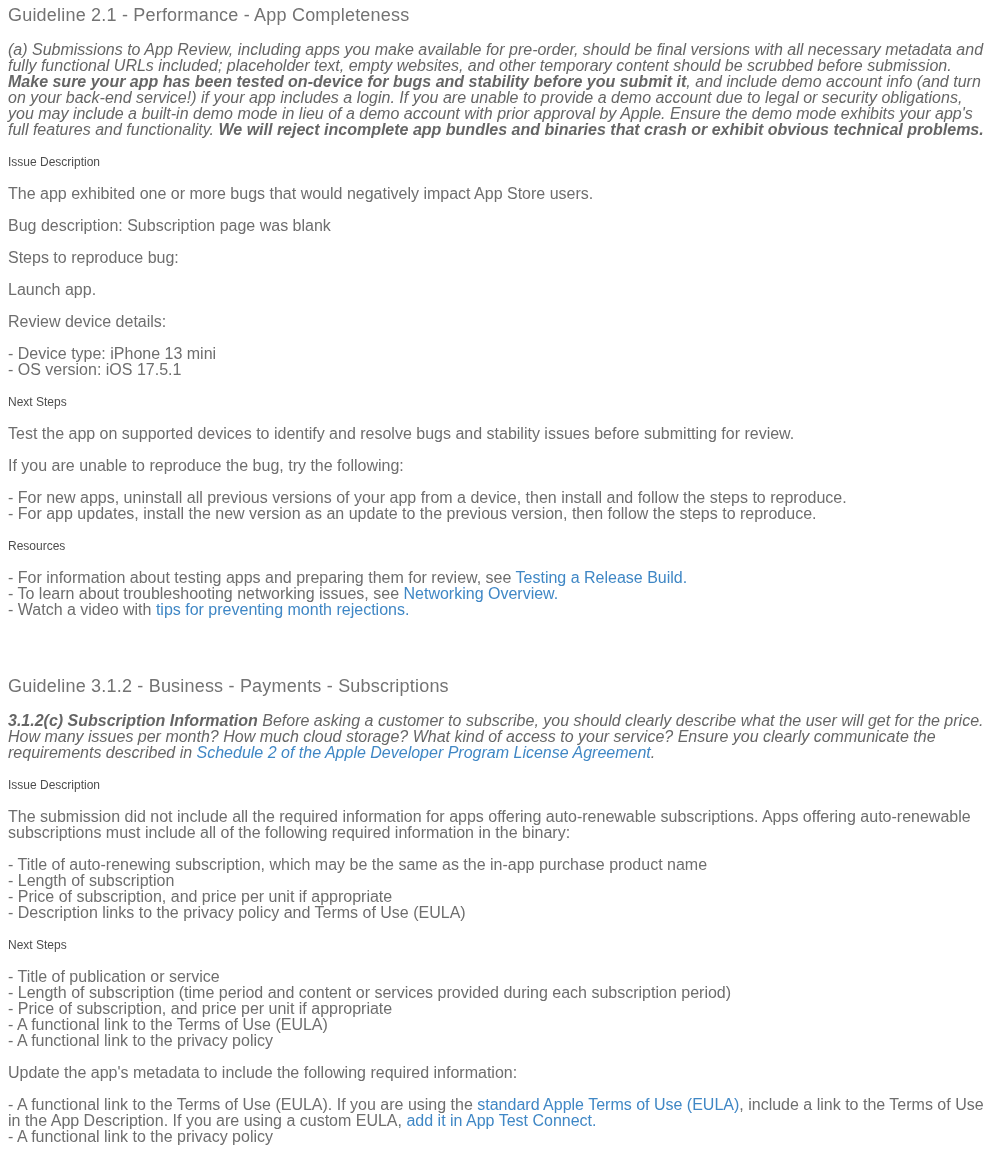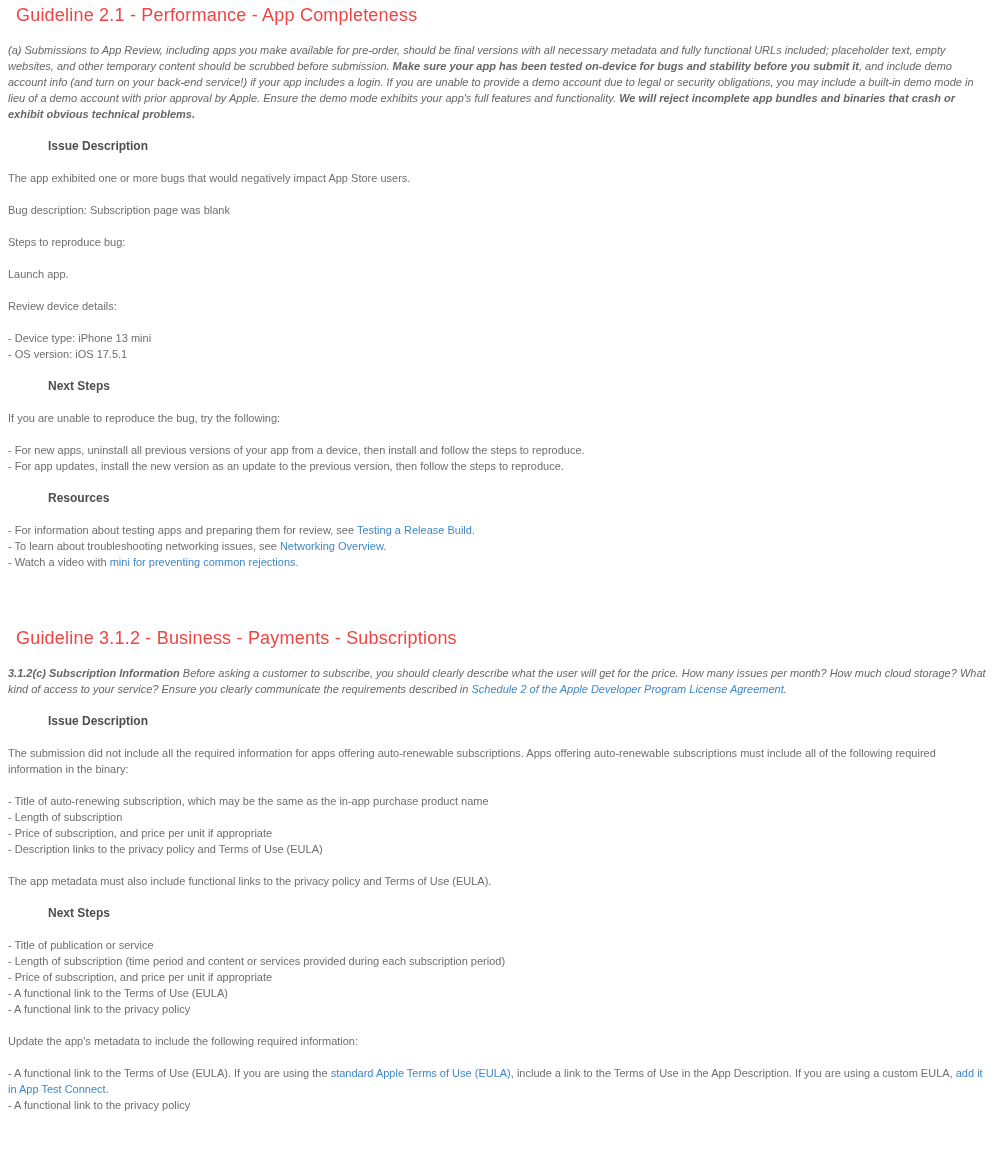--- a/index.html
+++ b/index.html
@@ -11,40 +11,39 @@
   .doc{
     width:1000px;
     box-sizing:border-box;
     padding:5px 10px 14px 8px;
   }
   section.guideline{margin:0;}
   section.guideline + section.guideline{margin-top:58px;}
   h2.guideline-title{
     font-size:18px;
     font-weight:400;
-    color:#ef4444;
-    margin:0 0 4px 8px;
+    color:#737373;
+    margin:0 0 4px 0;
     letter-spacing:.2px;
   }
   p{
-    font-size:11px;
+    font-size:16px;
     line-height:16px;
     margin:16px 0;
     color:#6e6e6e;
   }
   p.lead{
     font-style:italic;
     color:#666666;
   }
   p.lead strong{font-weight:700;}
   p.sub{
-    font-weight:700;
+    font-weight:400;
     color:#4d4d4d;
     font-size:12px;
-    margin-left:40px;
   }
   a.doc-link{
     color:#3f87c5;
     text-decoration:none;
     cursor:pointer;
   }
 </style>
 </head>
 <body>
 
@@ -53,30 +52,30 @@
       <h2 class="guideline-title">Guideline 2.1 - Performance - App Completeness</h2>
       <p class="lead"><span>(a) Submissions to App Review, including apps you make available for pre-order, should be final versions with all necessary metadata and fully functional URLs included; placeholder text, empty websites, and other temporary content should be scrubbed before submission. </span><strong>Make sure your app has been tested on-device for bugs and stability before you submit it</strong><span>, and include demo account info (and turn on your back-end service!) if your app includes a login. If you are unable to provide a demo account due to legal or security obligations, you may include a built-in demo mode in lieu of a demo account with prior approval by Apple. Ensure the demo mode exhibits your app's full features and functionality. </span><strong>We will reject incomplete app bundles and binaries that crash or exhibit obvious technical problems.</strong></p>
       <p class="sub">Issue Description</p>
       <p><span>The app exhibited one or more bugs that would negatively impact App Store users.</span></p>
       <p><span>Bug description: Subscription page was blank</span></p>
       <p><span>Steps to reproduce bug:</span></p>
       <p><span>Launch app.</span></p>
       <p><span>Review device details:</span></p>
       <p><span>- Device type: iPhone 13 mini</span><br><span>- OS version: iOS 17.5.1</span></p>
       <p class="sub">Next Steps</p>
+      <p><span>Test the app on supported devices to identify and resolve bugs and stability issues before submitting for review.</span></p>
       <p><span>If you are unable to reproduce the bug, try the following:</span></p>
       <p><span>- For new apps, uninstall all previous versions of your app from a device, then install and follow the steps to reproduce.</span><br><span>- For app updates, install the new version as an update to the previous version, then follow the steps to reproduce.</span></p>
       <p class="sub">Resources</p>
-      <p><span>- For information about testing apps and preparing them for review, see </span><a class="doc-link" href="#">Testing a Release Build.</a><br><span>- To learn about troubleshooting networking issues, see </span><a class="doc-link" href="#">Networking Overview.</a><br><span>- Watch a video with </span><a class="doc-link" href="#">mini for preventing common rejections.</a></p>
+      <p><span>- For information about testing apps and preparing them for review, see </span><a class="doc-link" href="#">Testing a Release Build.</a><br><span>- To learn about troubleshooting networking issues, see </span><a class="doc-link" href="#">Networking Overview.</a><br><span>- Watch a video with </span><a class="doc-link" href="#">tips for preventing month rejections.</a></p>
     </section>
     <section class="guideline">
       <h2 class="guideline-title">Guideline 3.1.2 - Business - Payments - Subscriptions</h2>
       <p class="lead"><strong>3.1.2(c) Subscription Information </strong><span>Before asking a customer to subscribe, you should clearly describe what the user will get for the price. How many issues per month? How much cloud storage? What kind of access to your service? Ensure you clearly communicate the requirements described in </span><a class="doc-link" href="#">Schedule 2 of the Apple Developer Program License Agreement</a><span>.</span></p>
       <p class="sub">Issue Description</p>
       <p><span>The submission did not include all the required information for apps offering auto-renewable subscriptions. Apps offering auto-renewable subscriptions must include all of the following required information in the binary:</span></p>
       <p><span>- Title of auto-renewing subscription, which may be the same as the in-app purchase product name</span><br><span>- Length of subscription</span><br><span>- Price of subscription, and price per unit if appropriate</span><br><span>- Description links to the privacy policy and Terms of Use (EULA)</span></p>
-      <p><span>The app metadata must also include functional links to the privacy policy and Terms of Use (EULA).</span></p>
       <p class="sub">Next Steps</p>
       <p><span>- Title of publication or service</span><br><span>- Length of subscription (time period and content or services provided during each subscription period)</span><br><span>- Price of subscription, and price per unit if appropriate</span><br><span>- A functional link to the Terms of Use (EULA)</span><br><span>- A functional link to the privacy policy</span></p>
       <p><span>Update the app's metadata to include the following required information:</span></p>
       <p><span>- A functional link to the Terms of Use (EULA). If you are using the </span><a class="doc-link" href="#">standard Apple Terms of Use (EULA)</a><span>, include a link to the Terms of Use in the App Description. If you are using a custom EULA, </span><a class="doc-link" href="#">add it in App Test Connect.</a><br><span>- A functional link to the privacy policy</span></p>
     </section>
   </main>
 
 </body></html>

